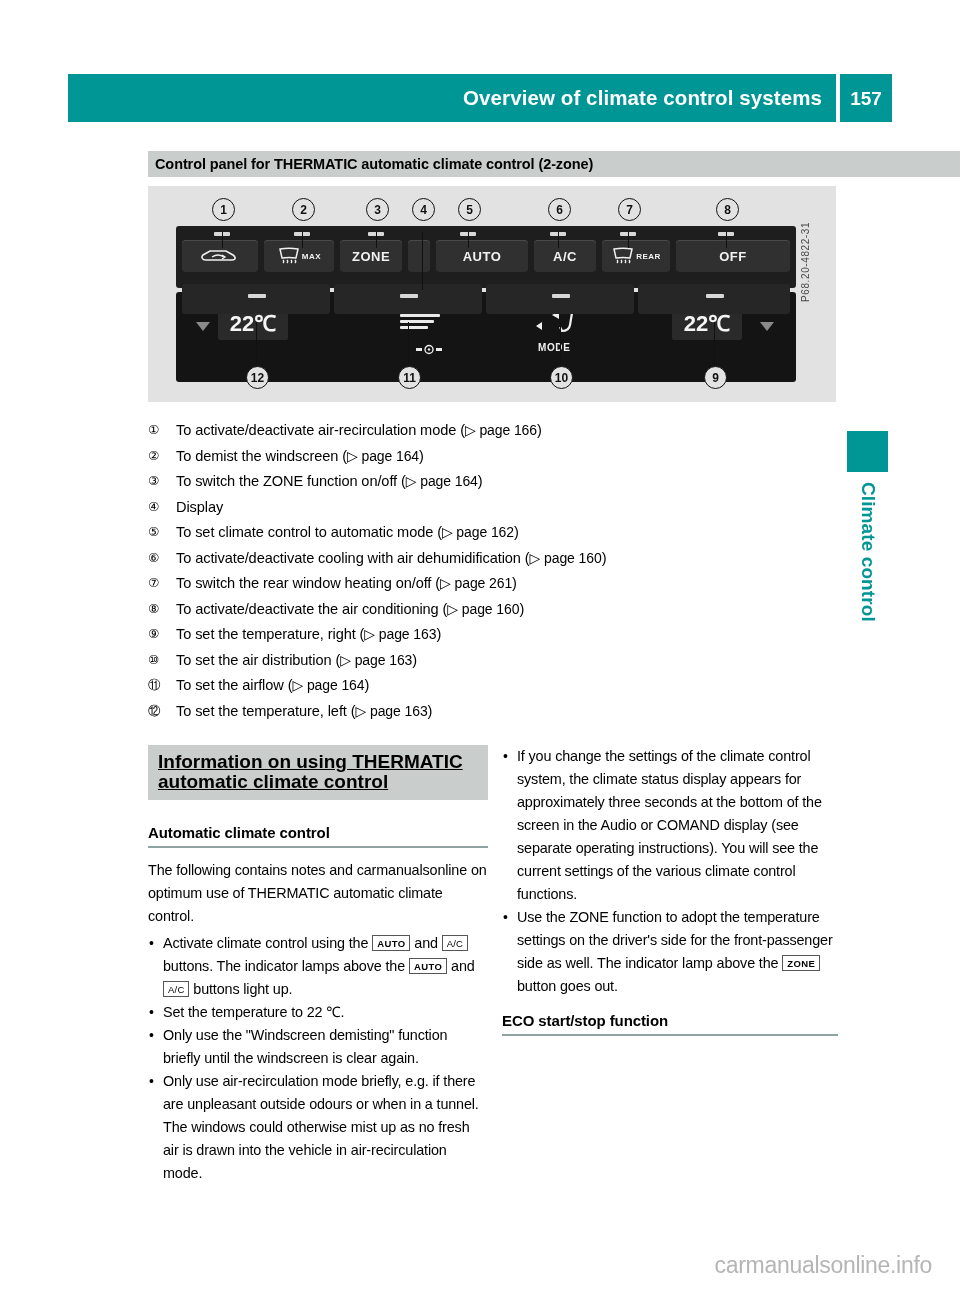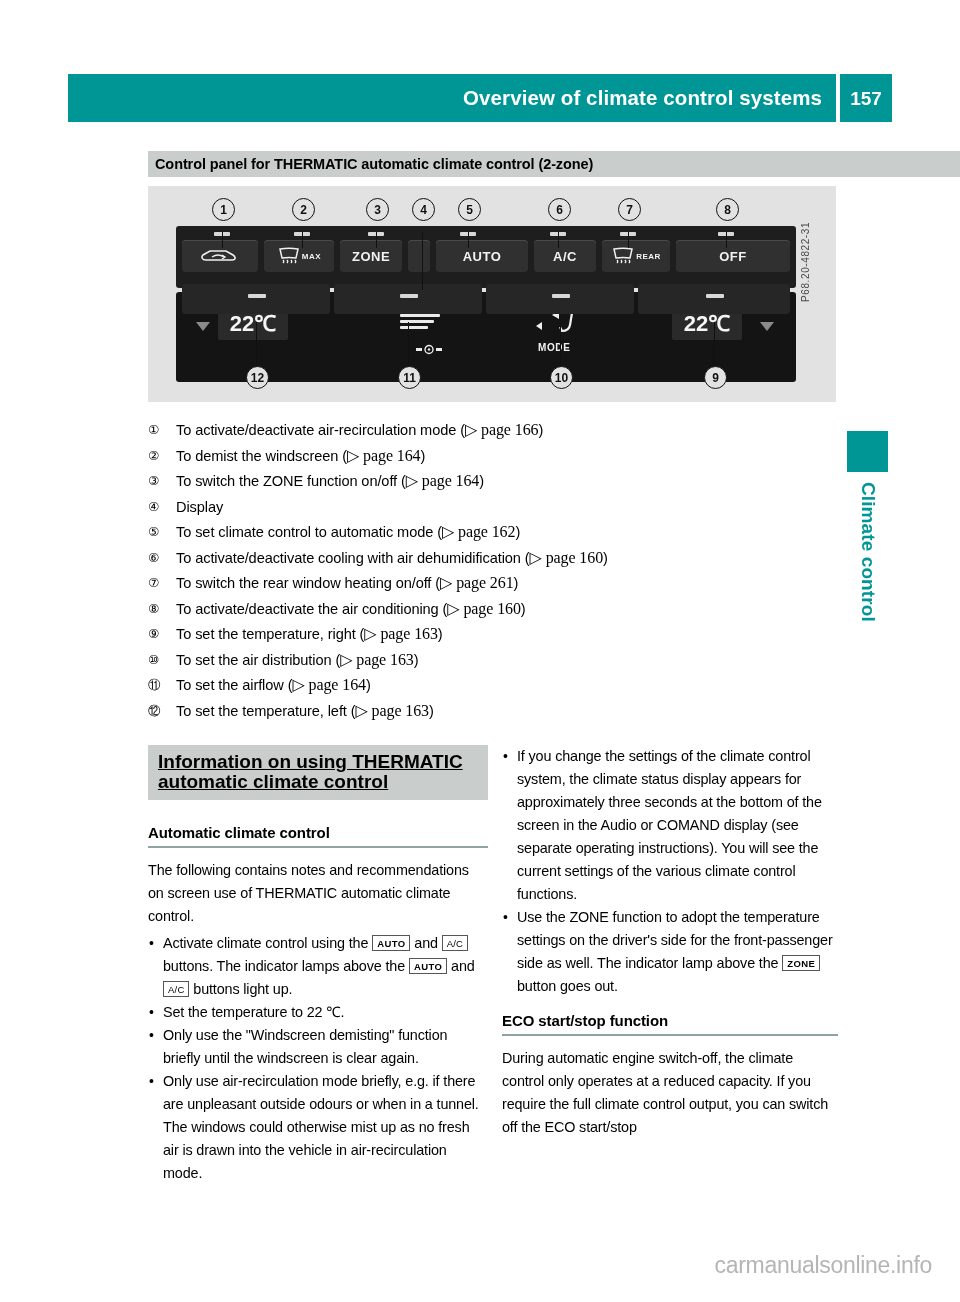--- a/index.html
+++ b/index.html
@@ -239,21 +239,21 @@
     line-height: 24px;
     letter-spacing: -0.1px;
   }
   .num-marker {
     flex: 0 0 28px;
     font-size: 12.5px;
     line-height: 24px;
     font-family: "DejaVu Sans", sans-serif;
   }
   .num-text { flex: 1 1 auto; }
-  .ref { font-family: Liberation Serif, serif; font-size: 16px; }
+  .ref { font-family: Liberation Sans, sans-serif; font-size: 14px; }
 
   
   .col-left {
     position: absolute;
     left: 148px;
     top: 745px;
     width: 340px;
   }
   .col-right {
     position: absolute;
@@ -564,21 +564,21 @@
 
 <div class="col-left">
   <div class="info-box">
     <div>Information on using THERMATIC</div>
     <div>automatic climate control</div>
   </div>
 
   <h2 class="sub">Automatic climate control</h2>
   <div class="rule"></div>
 
-  <p class="body">The following contains notes and recommendations on screen use of THERMATIC automatic climate control.</p>
+  <p class="body">The following contains notes and carmanualsonline on optimum use of THERMATIC automatic climate control.</p>
 
   <ul class="bul">
     <li>
       <span>Activate climate control using the </span><span class="keycap">AUTO</span><span> and </span><span class="keycap thin">A/C</span><span> buttons. The indicator lamps above the </span><span class="keycap">AUTO</span><span> and </span><span class="keycap thin">A/C</span><span> buttons light up.</span>
     </li>
     <li>Set the temperature to 22 ℃.</li>
     <li>Only use the "Windscreen demisting" function briefly until the windscreen is clear again.</li>
     <li>Only use air-recirculation mode briefly, e.g. if there are unpleasant outside odours or when in a tunnel. The windows could otherwise mist up as no fresh air is drawn into the vehicle in air-recirculation mode.</li>
   </ul>
 </div>
@@ -588,21 +588,20 @@
     <li>If you change the settings of the climate control system, the climate status display appears for approximately three seconds at the bottom of the screen in the Audio or COMAND display (see separate operating instructions). You will see the current settings of the various climate control functions.</li>
     <li>
       <span>Use the ZONE function to adopt the temperature settings on the driver's side for the front-passenger side as well. The indicator lamp above the </span><span class="keycap">ZONE</span><span> button goes out.</span>
     </li>
   </ul>
 
   <div class="spacer-block"></div>
 
   <h2 class="sub">ECO start/stop function</h2>
   <div class="rule"></div>
-  <p class="body">During automatic engine switch-off, the climate control only operates at a reduced capacity. If you require the full climate control output, you can switch off the ECO start/stop</p>
 </div>
 
 <div class="vtab-square"></div>
 <div class="vtab-text">
   <span>Climate control</span>
 </div>
 
 <div class="watermark">carmanualsonline.info</div>
 
 </body></html>

